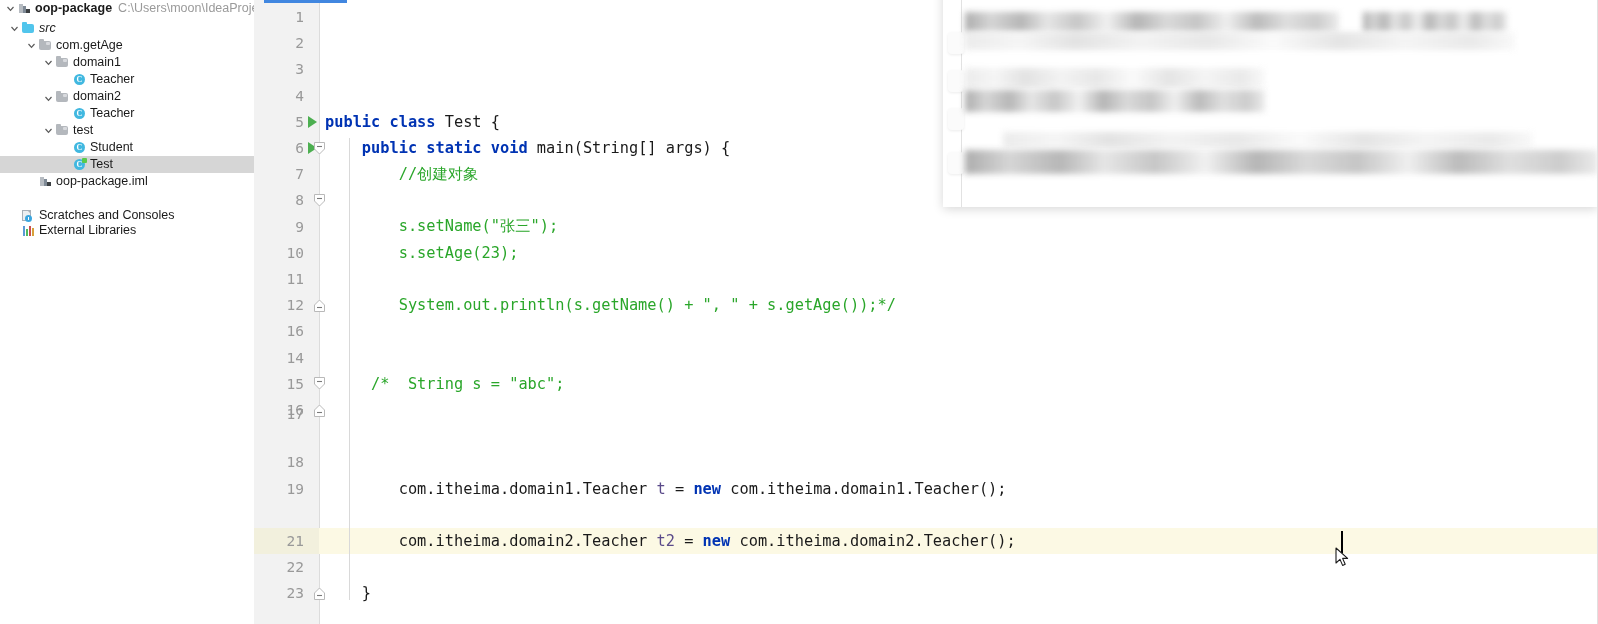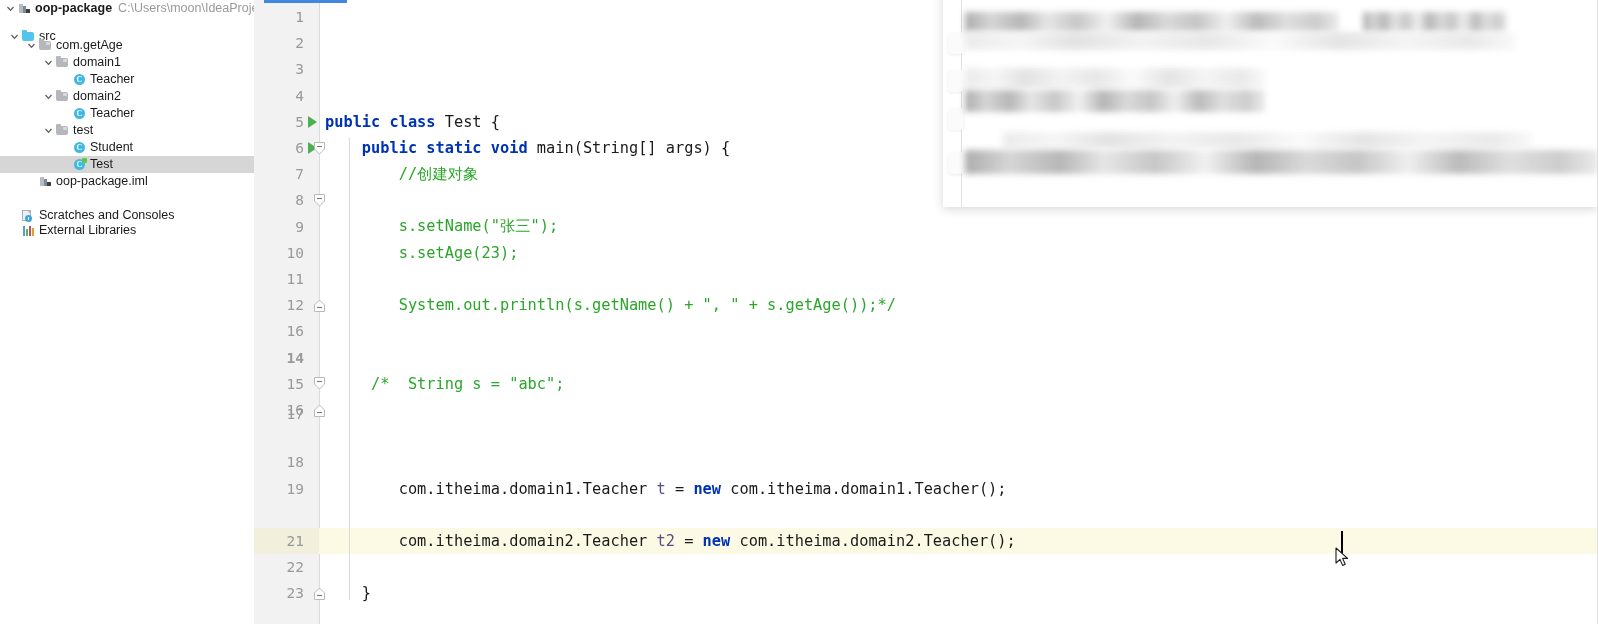--- a/index.html
+++ b/index.html
@@ -351,21 +351,21 @@
         <span class="module-icon">
             <i class="mi-a"></i>
             <i class="mi-b"></i>
             <i class="mi-c"></i>
           </span>
       </span>
       <span class="node-label bold">oop-package</span>
       <span class="path-text">C:\Users\moon\IdeaProjects\bas</span>
     </div>
     <div id="tree-items" style="position: absolute; left: 0px; top: 20px; width: 254px;">
-        <div class="tree-row" style="top: 8px; position: absolute; left: 0px; width: 254px;">
+        <div class="tree-row" style="top: 0px; position: absolute; left: 0px; width: 254px; font-style: italic;">
           <span class="indent" style="width: 4px;"></span>
           <span class="chev">
             <svg width="13" height="13" viewBox="0 0 13 13">
               <path d="M3.5 5 L6.5 8.3 L9.5 5" stroke="#5a5a5a" stroke-width="1.2" fill="none"></path>
             </svg>
           </span>
           <span class="node-icon">
             <span class="folder-blue"></span>
           </span>
           <span class="node-label">src</span>
@@ -395,21 +395,21 @@
           <span class="node-label">domain1</span>
         </div>
         <div class="tree-row" style="top: 51px; position: absolute; left: 0px; width: 254px;">
           <span class="indent" style="width: 55px;"></span>
           <span class="chev"></span>
           <span class="node-icon">
             <span class="cls-icon">C</span>
           </span>
           <span class="node-label">Teacher</span>
         </div>
-        <div class="tree-row" style="top: 68px; position: absolute; left: 0px; width: 254px;">
+        <div class="tree-row" style="top: 68px; position: absolute; left: 0px; width: 254px; align-items: flex-end;">
           <span class="indent" style="width: 38px;"></span>
           <span class="chev">
             <svg width="13" height="13" viewBox="0 0 13 13">
               <path d="M3.5 5 L6.5 8.3 L9.5 5" stroke="#5a5a5a" stroke-width="1.2" fill="none"></path>
             </svg>
           </span>
           <span class="node-icon">
             <span class="folder-gray"></span>
           </span>
           <span class="node-label">domain2</span>
@@ -560,21 +560,21 @@
               <path d="M0.5 12.5 H10.5 V6 L5.5 1 L0.5 6 Z" fill="#ffffff" stroke="#b9b9b9" stroke-width="1"></path>
               <line x1="3" y1="8.5" x2="8" y2="8.5" stroke="#7a7a7a" stroke-width="1.1"></line>
             </svg>
           </div>
           <div class="code-text"><span class="cmt">        System.out.println(s.getName() + ", " + s.getAge());*/</span></div>
         </div>
         <div class="code-line" style="top: 318.4px;">
           <div class="lnum">16</div>
           <div class="code-text"></div>
         </div>
-        <div class="code-line" style="top: 344.6px; font-weight: bold;">
+        <div class="code-line" style="top: 344.6px;">
           <div class="lnum">14</div>
           <div class="code-text"></div>
         </div>
         <div class="code-line" style="top: 370.8px;">
           <div class="lnum">15</div>
           <div class="fold-marker">
             <svg width="11" height="13" viewBox="0 0 11 13">
               <path d="M0.5 0.5 H10.5 V7 L5.5 12 L0.5 7 Z" fill="#ffffff" stroke="#b9b9b9" stroke-width="1"></path>
               <line x1="3" y1="4.5" x2="8" y2="4.5" stroke="#7a7a7a" stroke-width="1.1"></line>
             </svg>

